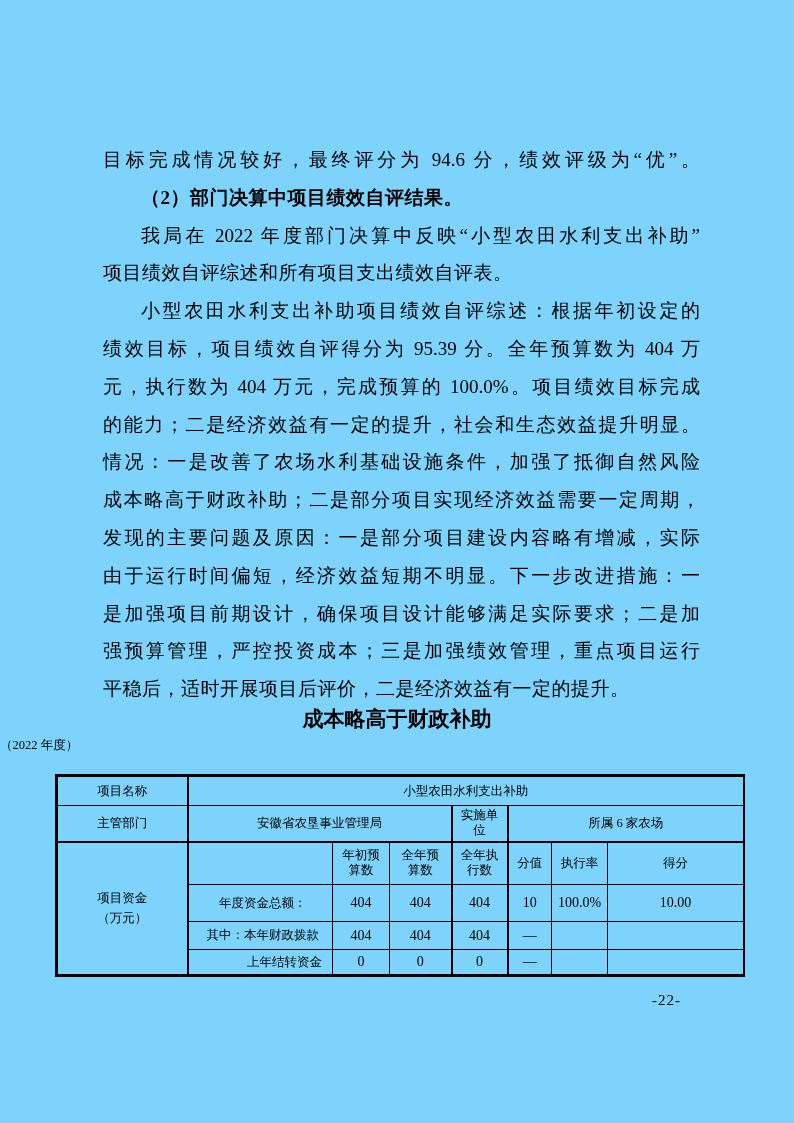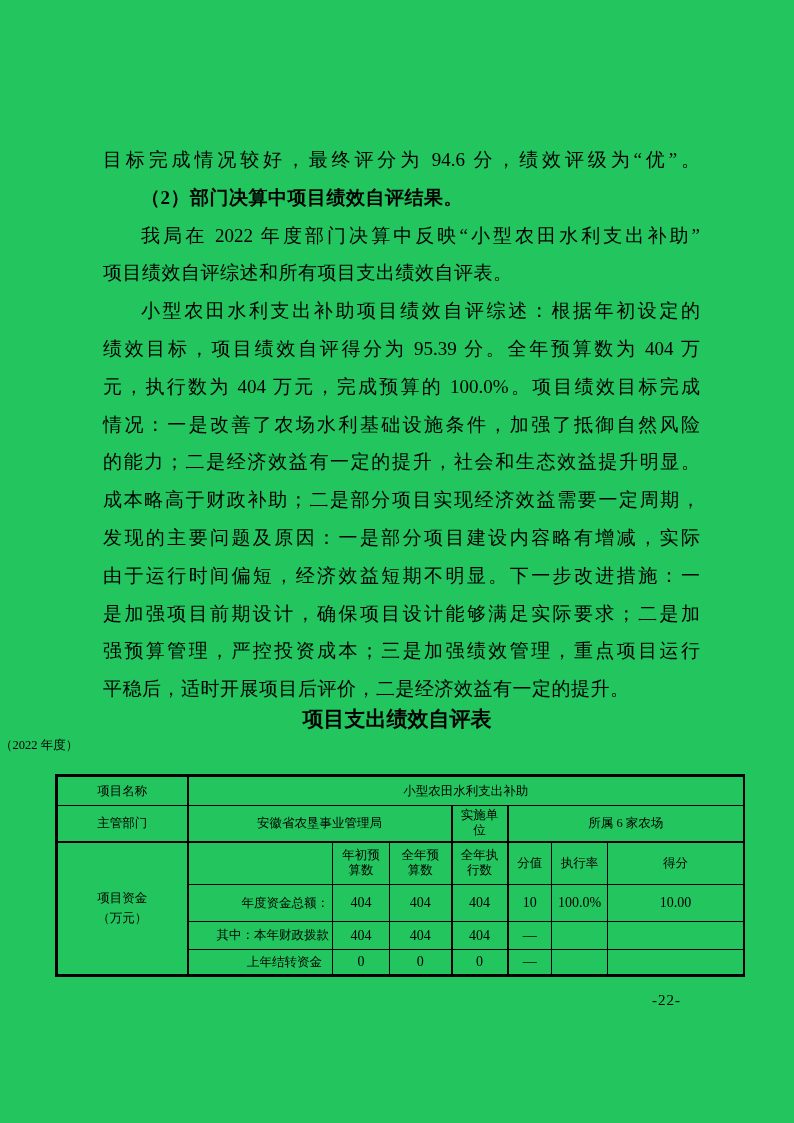--- a/index.html
+++ b/index.html
@@ -1,21 +1,21 @@
 <!DOCTYPE html>
 <html><head>
 <meta charset="utf-8">
 <style>
   html, body { margin: 0; padding: 0; background: #888; }
   .page {
     position: relative;
     width: 794px;
     height: 1123px;
     margin: 0 auto;
-    background: #22c55e;
+    background: #7dd3fc;
     color: #000;
     font-family: "Liberation Serif", "DejaVu Serif", serif;
     overflow: hidden;
   }
   .textblock {
     position: absolute;
     left: 103px;
     top: 141px;
     width: 597px;
   }
@@ -68,21 +68,21 @@
   table.ptable td {
     border: 1px solid #000;
     text-align: center;
     vertical-align: middle;
     padding: 2px 3px;
     overflow: hidden;
   }
   table.ptable td.thick-r { border-right-width: 2px; }
   table.ptable tr.r2 td { border-bottom-width: 2px; }
   table.ptable td.exe { border-left-width: 2px; border-right-width: 2px; }
-  table.ptable td.left { text-align: right; padding-left: 8px; }
+  table.ptable td.left { text-align: center; padding-left: 8px; }
   table.ptable td.right { text-align: right; padding-right: 10px; }
   .grouplabel { white-space: pre-line; line-height: 20px; }
   .wrap3 { display: inline-block; max-width: 3.2em; text-align: center; line-height: 15px; }
   .num { font-size: 14px; }
   .pagenum {
     position: absolute;
     left: 652px; top: 992px;
     font-size: 15px;
     letter-spacing: 1px;
   }
@@ -93,31 +93,31 @@
 <div class="page">
 
   <div class="textblock">
     <div class="bline j">目标完成情况较好，最终评分为 94.6 分，绩效评级为“优”。</div>
     <div class="bline ind bold">（2）部门决算中项目绩效自评结果。</div>
     <div class="bline ind j">我局在 2022 年度部门决算中反映“小型农田水利支出补助”</div>
     <div class="bline">项目绩效自评综述和所有项目支出绩效自评表。</div>
     <div class="bline ind j">小型农田水利支出补助项目绩效自评综述：根据年初设定的</div>
     <div class="bline j">绩效目标，项目绩效自评得分为 95.39 分。全年预算数为 404 万</div>
     <div class="bline j">元，执行数为 404 万元，完成预算的 100.0%。项目绩效目标完成</div>
+    <div class="bline j">的能力；二是经济效益有一定的提升，社会和生态效益提升明显。</div>
     <div class="bline j">情况：一是改善了农场水利基础设施条件，加强了抵御自然风险</div>
-    <div class="bline j">的能力；二是经济效益有一定的提升，社会和生态效益提升明显。</div>
     <div class="bline j">成本略高于财政补助；二是部分项目实现经济效益需要一定周期，</div>
     <div class="bline j">发现的主要问题及原因：一是部分项目建设内容略有增减，实际</div>
     <div class="bline j">由于运行时间偏短，经济效益短期不明显。下一步改进措施：一</div>
     <div class="bline j">是加强项目前期设计，确保项目设计能够满足实际要求；二是加</div>
     <div class="bline j">强预算管理，严控投资成本；三是加强绩效管理，重点项目运行</div>
     <div class="bline">平稳后，适时开展项目后评价，二是经济效益有一定的提升。</div>
   </div>
 
-  <div class="tbl-title">项目支出绩效自评表</div>
+  <div class="tbl-title">成本略高于财政补助</div>
   <div class="tbl-subtitle">（2022 年度）</div>
 
   <div class="tablewrap">
     <table class="ptable">
       <colgroup>
         <col style="width:130px">
           <col style="width:145px">
           <col style="width:57px">
           <col style="width:62px">
         <col style="width:56px">

